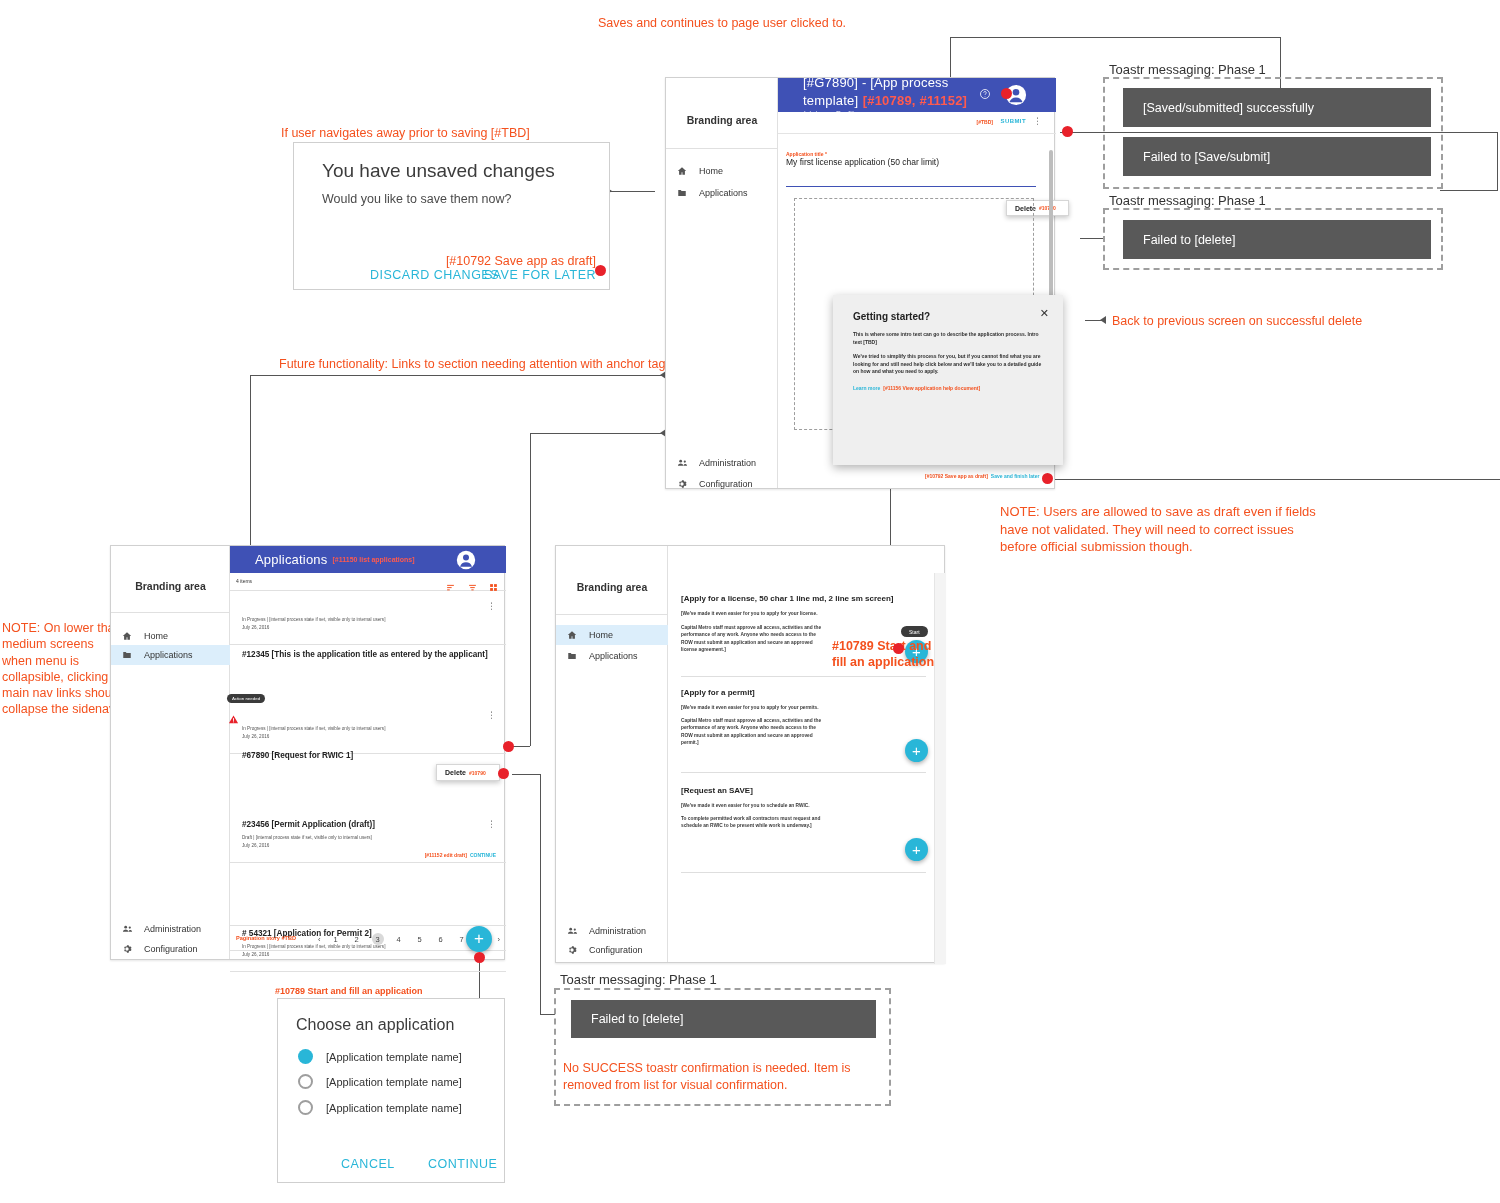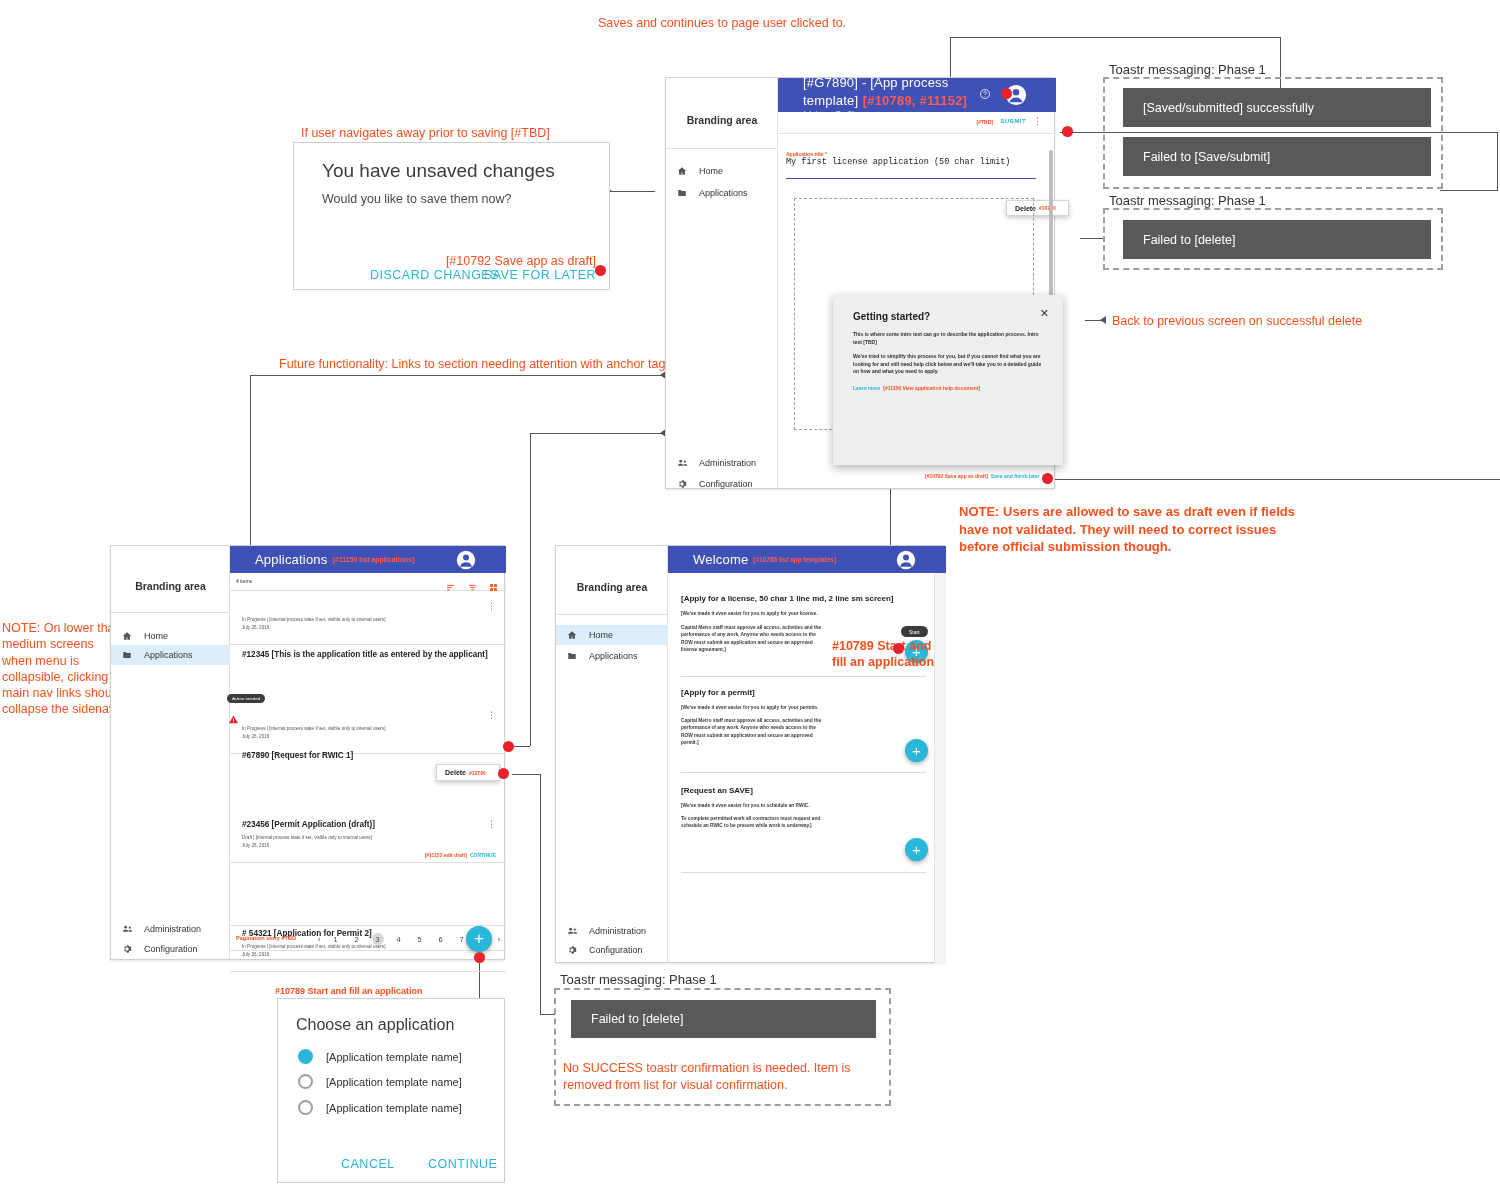--- a/index.html
+++ b/index.html
@@ -195,24 +195,24 @@
   <div class="abs line-h" style="left:890px; top:483px; width:30px;"></div>
   <div class="abs arrowhead down" style="left:887px; top:548px;"></div>
 
   <div class="abs line-h" style="left:1050px; top:479px; width:450px;"></div>
 
   <div class="abs line-v" style="left:479px; top:952px; height:54px;"></div>
   <div class="abs line-h" style="left:290px; top:1006px; width:189px;"></div>
   <div class="abs arrowhead down" style="left:287px; top:1001px;"></div>
 
   <div class="abs note" style="left:598px; top:16px;">Saves and continues to page user clicked to.</div>
-  <div class="abs note" style="left:301px; top:126px;">If user navigates away prior to saving [#TBD]</div>
+  <div class="abs note" style="left:281px; top:126px;">If user navigates away prior to saving [#TBD]</div>
   <div class="abs note" style="left:279px; top:357px;">Future functionality:  Links to section needing attention with anchor tag</div>
   <div class="abs note" style="left:1112px; top:314px;">Back to previous screen on successful delete</div>
-  <div class="abs note note-lg" style="left:959px; top:503px; line-height:1.35;font-weight:bold;">NOTE: Users are allowed to save as draft even if fields
+  <div class="abs note note-lg" style="left:1000px; top:503px; line-height:1.35;">NOTE: Users are allowed to save as draft even if fields
 have not validated. They will need to correct issues
 before official submission though.</div>
   <div class="abs note" style="left:2px; top:620px; line-height:1.3;">NOTE: On lower than
 medium screens
 when menu is
 collapsible, clicking
 main nav links should
 collapse the sidenav.</div>
   <div class="abs note" style="left:275px; top:986px; font-size:9px; font-weight:bold;">#10789 Start and fill an application</div>
   <div class="abs note" style="left:563px; top:1060px; line-height:1.35;">No SUCCESS toastr confirmation is needed. Item is
@@ -298,21 +298,21 @@
     </div>
 
     <div class="abs menu-pop" style="left:340px; top:122px; width:63px; height:16px;">
       <span>Delete</span>
       <span class="tiny-red">#10790</span>
     </div>
 
     <div class="abs" style="left:786px; top:0;"></div>
     <div class="abs" style="left:120px; top:73px; width:250px;">
       <div class="field-label">Application title *</div>
-      <div class="field-value field-underline" style="padding-bottom:11px;font-family:Liberation Mono, monospace;">My first license application (50 char limit)</div>
+      <div class="field-value field-underline" style="padding-bottom:19px;">My first license application (50 char limit)</div>
     </div>
 
     <div class="abs formdrop" style="left:128px; top:120px; width:240px; height:232px;">
       <span style="position:absolute; top:98px;">Configured form is loaded here</span>
     </div>
 
     <div class="abs scrollbar" style="left:383px; top:72px; width:4px; height:180px; border-radius:2px;"></div>
 
     <div class="abs" style="left:250px; top:474px;"></div>
   </div>
@@ -528,32 +528,20 @@
       <div class="navrow abs" style="left:0; top:394px; width:112px;">
         <span class="nav-ico">
             <svg width="10" height="10" viewBox="0 0 24 24" fill="#555">
               <path d="M12 8a4 4 0 100 8 4 4 0 000-8zm9 4l2 1.5-2 3.5-2.4-.7a7.7 7.7 0 01-2 1.2L16 21h-4l-.6-2.5a7.7 7.7 0 01-2-1.2L7 18l-2-3.5L7 13a7 7 0 010-2l-2-1.5L7 6l2.4.7a7.7 7.7 0 012-1.2L12 3h4l.6 2.5a7.7 7.7 0 012 1.2L21 6l2 3.5-2 1.5a7 7 0 010 1z"></path>
             </svg>
           </span>
         <span>Configuration</span>
       </div>
     </div>
 
-    <div class="abs appbar" style="left:112px; top:0; width:278px; height:27px;">
-      <span class="appbar-title" style="font-size:13px;">Welcome</span>
-      <span style="color:#ff5a4e; font-weight:bold; font-size:6.5px; margin-left:5px;">[#10786 list app templates]</span>
-      <div class="appbar-spacer"></div>
-      <span style="margin-right:5px;">
-        <svg class="avatar-icon" width="20" height="20" viewBox="0 0 24 24">
-            <circle cx="12" cy="12" r="11" fill="#fff"></circle>
-            <circle cx="12" cy="9" r="3.6" fill="#3f51b5"></circle>
-            <path d="M4.8 20a7.6 7.6 0 0114.4 0z" fill="#3f51b5"></path>
-          </svg>
-      </span>
-    </div>
 
     <div class="abs" style="left:125px; top:48px; width:245px;">
       <div class="wcard-title">[Apply for a license, 50 char 1 line md, 2 line sm screen]</div>
       <div class="wcard-lead" style="margin-top:7px; width:150px;">[We've made it even easier for you to apply for your license.</div>
       <div class="wcard-body" style="margin-top:7px; width:143px;">Capital Metro staff must approve all access, activities and the performance of any work. Anyone who needs access to the ROW must submit an application and secure an approved license agreement.]</div>
     </div>
     <div class="abs wdiv" style="left:125px; top:130px; width:245px;"></div>
     <div class="abs chip-badge" style="left:345px; top:80px; font-size:5px; padding:2.5px 8px;">Start</div>
     <div class="abs fab" style="left:349px; top:94px; width:23px; height:23px; font-size:15px;">+</div>
 

